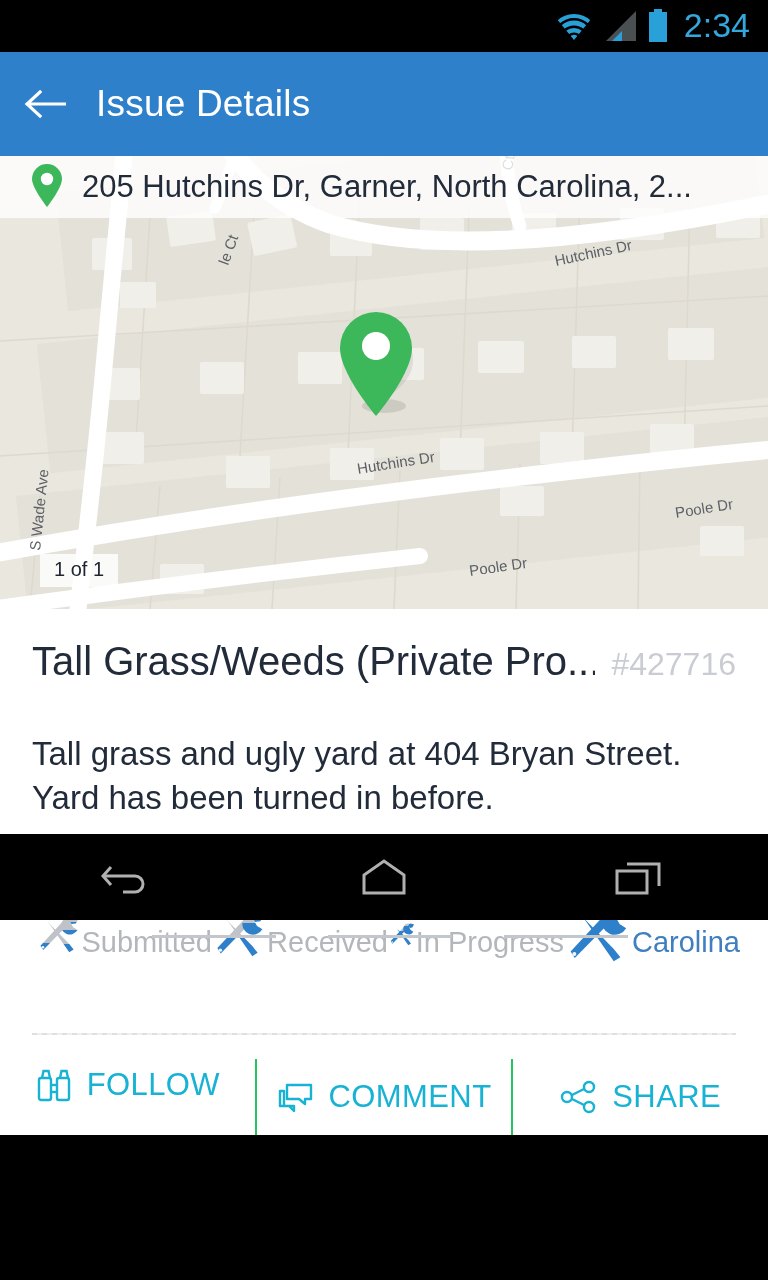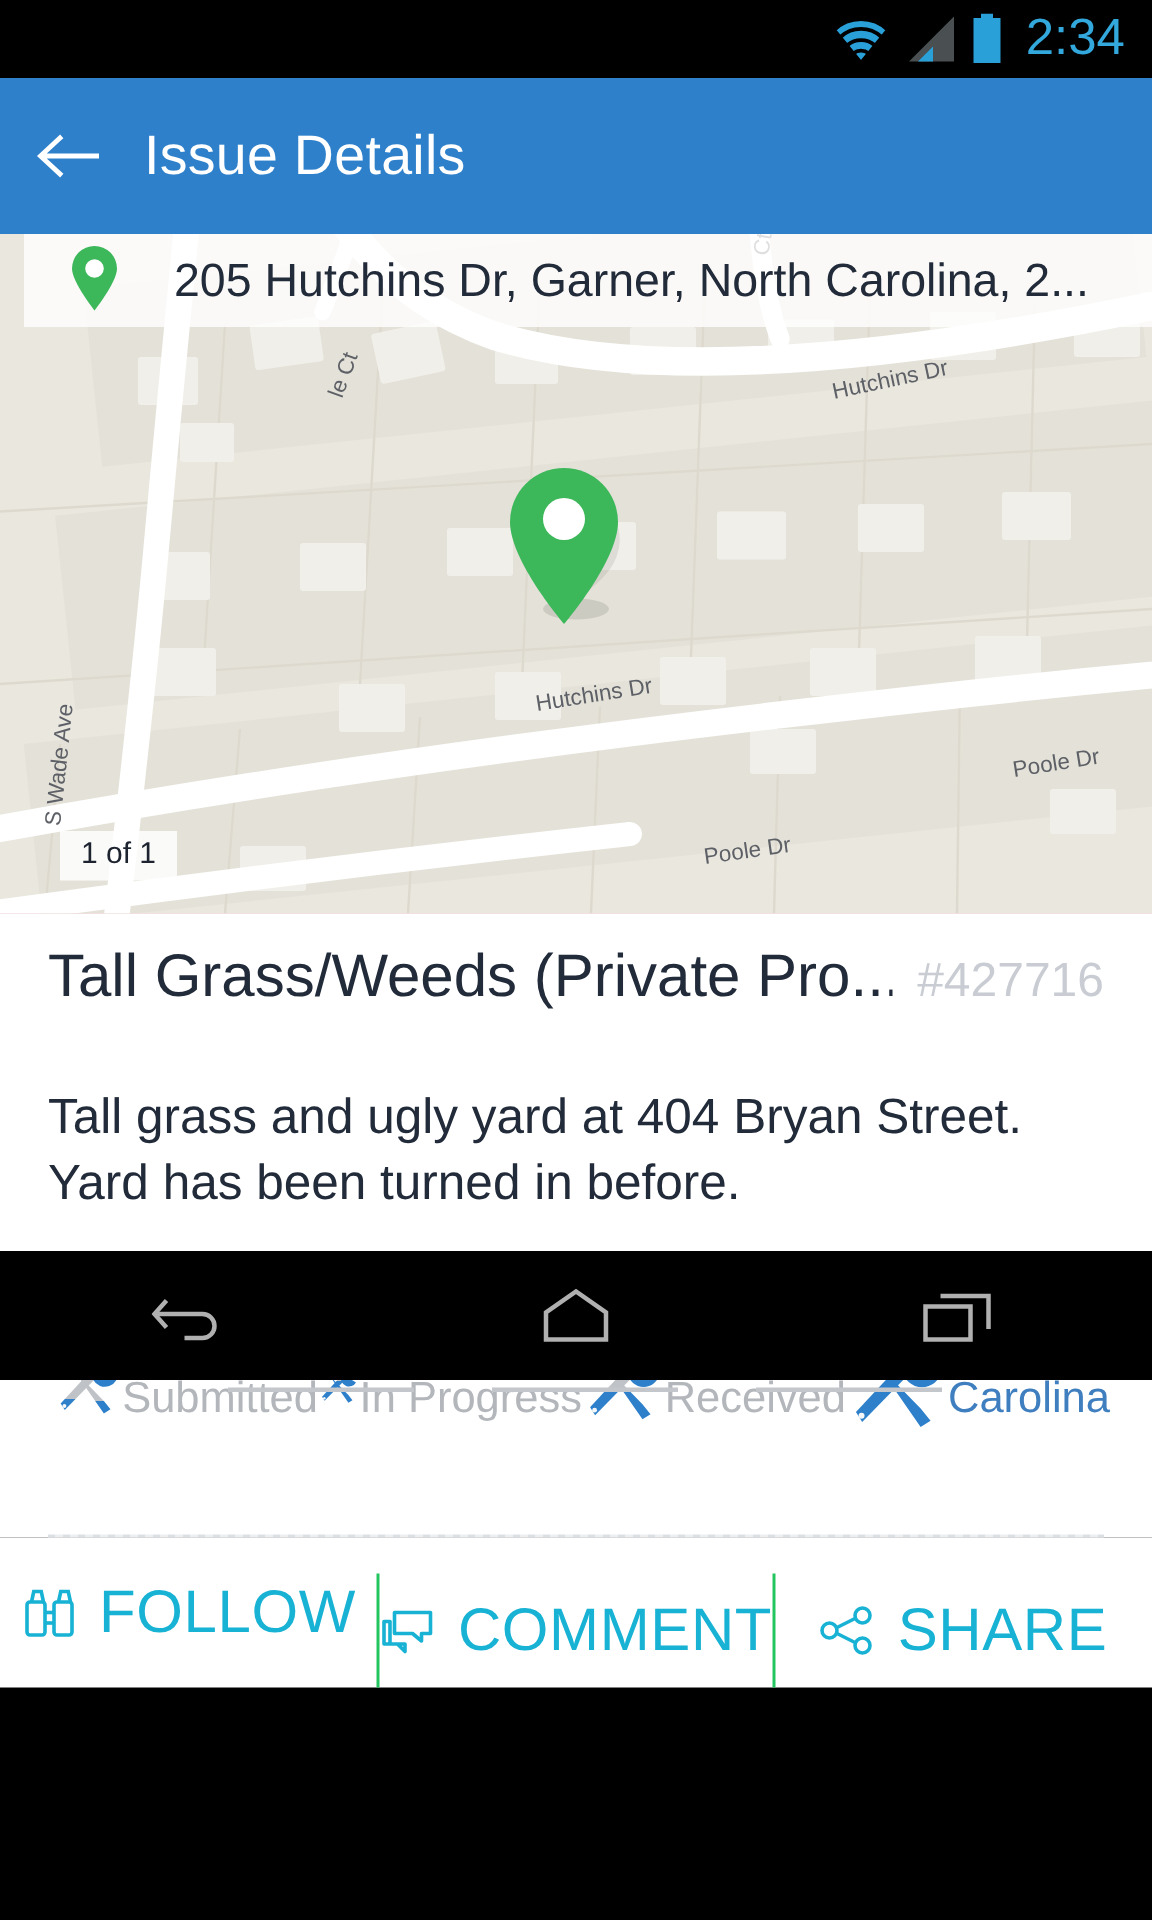--- a/index.html
+++ b/index.html
@@ -34,42 +34,42 @@
     color:#ffffff; font-size:37px; font-weight:400;
     font-family:"Liberation Sans", sans-serif; letter-spacing:0.2px;
   }
 
   
   .map-wrap { position:relative; width:768px; height:453px; overflow:hidden;
               background:#e9e7de; }
   .map-svg { position:absolute; inset:0; }
 
   .addr-overlay {
-    position:absolute; top:0; left:16px; right:0; height:62px;
+    position:absolute; top:0; left:0; right:0; height:62px;
     background:rgba(255,255,255,0.80);
-    display:flex; align-items:center; padding-left:30px; gap:36px;
+    display:flex; align-items:center; padding-left:30px; gap:18px;
   }
   .addr-pin { width:34px; height:44px; flex:none; margin-top:-2px; }
   .addr-text {
     color:#222b3a; font-size:31px; white-space:nowrap; overflow:hidden;
     font-family:"Liberation Sans", sans-serif;
   }
   .count-badge {
     position:absolute; left:40px; bottom:22px;
     background:rgba(255,255,255,0.82);
     padding:4px 14px 6px 14px;
     color:#1d2430; font-size:20px;
     font-family:"Liberation Sans", sans-serif;
   }
 
   
   .content { background:#ffffff; padding:0 32px; }
   .title-row {
     display:flex; align-items:baseline; gap:16px;
-    padding-top:20px;
+    padding-top:30px;
   }
   .issue-title {
     color:#222b3a; font-size:40px; font-weight:400; white-space:nowrap;
     overflow:hidden; font-family:"Liberation Sans", sans-serif;
   }
   .issue-id {
     color:#c9ccd2; font-size:32px; white-space:nowrap; flex:none;
     font-family:"Liberation Sans", sans-serif;
   }
   .issue-desc {
@@ -100,21 +100,21 @@
     background:linear-gradient(to right,#dcdfe3 0 50%, #eceef0 50% 100%);
     background-size:10px 2px; background-repeat:repeat-x;
   }
   .action-bar { display:flex; height:100px; background:#ffffff; }
   .action-btn {
     flex:1; display:flex; align-items:center; justify-content:center;
     gap:14px; cursor:pointer; position:relative;
   }
   .action-btn + .action-btn { border-left:2px solid #22c55e;margin-top:24px; }
   .action-label {
-    color:#18b2d4; font-size:40px; letter-spacing:0.4px;
+    color:#18b2d4; font-size:31px; letter-spacing:0.4px;
     font-family:"Liberation Sans", sans-serif;
     text-align:center;
   }
   .action-icon { width:38px; height:38px; flex:none; }
 
   
   .nav-bar {
     position:absolute; left:0; bottom:0; width:768px; height:86px;
     background:#000000; display:flex; align-items:center;
     justify-content:space-around;
@@ -282,59 +282,59 @@
             <path d="M62 6 a16 16 0 1 0 13 24 l-8 -5 -5 -9 3 -8 z"></path>
             <path d="M66 4 l-6 8 4 7 8 -1 5 -9 z"></path>
           </g>
         </svg>
         <span class="step-label">Submitted</span>
       </div>
 
       <div class="step">
         <svg class="step-icon" viewBox="0 0 82 74">
           <defs>
+            <linearGradient id="g1" x1="0" y1="1" x2="0" y2="0">
+              <stop offset="0%" stop-color="#2e80cb"></stop>
+              <stop offset="52%" stop-color="#2e80cb"></stop>
+              <stop offset="52%" stop-color="#bfc3c7"></stop>
+              <stop offset="100%" stop-color="#bfc3c7"></stop>
+            </linearGradient>
+          </defs>
+          <g fill="url(#g1)">
+            <path d="M13 66 L8 58 L47 16 L55 23 Z"></path>
+            <circle cx="12.5" cy="61" r="2.4" fill="#f4f6f8"></circle>
+            <path d="M26 21 L19 13 L60 55 L68 65 L60 70 Z"></path>
+            <path d="M62 6 a16 16 0 1 0 13 24 l-8 -5 -5 -9 3 -8 z"></path>
+            <path d="M66 4 l-6 8 4 7 8 -1 5 -9 z"></path>
+          </g>
+        </svg>
+        <span class="step-label">Received</span>
+      </div>
+
+      <div class="step">
+        <svg class="step-icon" viewBox="0 0 82 74">
+          <defs>
             <linearGradient id="g2" x1="0" y1="1" x2="0" y2="0">
               <stop offset="0%" stop-color="#2e80cb"></stop>
               <stop offset="78%" stop-color="#2e80cb"></stop>
               <stop offset="78%" stop-color="#bfc3c7"></stop>
               <stop offset="100%" stop-color="#bfc3c7"></stop>
             </linearGradient>
           </defs>
           <g fill="url(#g2)">
             <path d="M13 66 L8 58 L47 16 L55 23 Z"></path>
             <circle cx="12.5" cy="61" r="2.4" fill="#f4f6f8"></circle>
             <path d="M26 21 L19 13 L60 55 L68 65 L60 70 Z"></path>
             <path d="M62 6 a16 16 0 1 0 13 24 l-8 -5 -5 -9 3 -8 z"></path>
             <path d="M66 4 l-6 8 4 7 8 -1 5 -9 z"></path>
           </g>
         </svg>
         <span class="step-label">In Progress</span>
       </div>
 
-      <div class="step">
-        <svg class="step-icon" viewBox="0 0 82 74">
-          <defs>
-            <linearGradient id="g1" x1="0" y1="1" x2="0" y2="0">
-              <stop offset="0%" stop-color="#2e80cb"></stop>
-              <stop offset="52%" stop-color="#2e80cb"></stop>
-              <stop offset="52%" stop-color="#bfc3c7"></stop>
-              <stop offset="100%" stop-color="#bfc3c7"></stop>
-            </linearGradient>
-          </defs>
-          <g fill="url(#g1)">
-            <path d="M13 66 L8 58 L47 16 L55 23 Z"></path>
-            <circle cx="12.5" cy="61" r="2.4" fill="#f4f6f8"></circle>
-            <path d="M26 21 L19 13 L60 55 L68 65 L60 70 Z"></path>
-            <path d="M62 6 a16 16 0 1 0 13 24 l-8 -5 -5 -9 3 -8 z"></path>
-            <path d="M66 4 l-6 8 4 7 8 -1 5 -9 z"></path>
-          </g>
-        </svg>
-        <span class="step-label">Received</span>
-      </div>
-
       <div class="step current">
         <svg class="step-icon" viewBox="0 0 82 74">
           <g fill="#2e80cb">
             <path d="M13 66 L8 58 L47 16 L55 23 Z"></path>
             <circle cx="12.5" cy="61" r="2.4" fill="#f4f6f8"></circle>
             <path d="M26 21 L19 13 L60 55 L68 65 L60 70 Z"></path>
             <path d="M62 6 a16 16 0 1 0 13 24 l-8 -5 -5 -9 3 -8 z"></path>
             <path d="M66 4 l-6 8 4 7 8 -1 5 -9 z"></path>
           </g>
         </svg>

